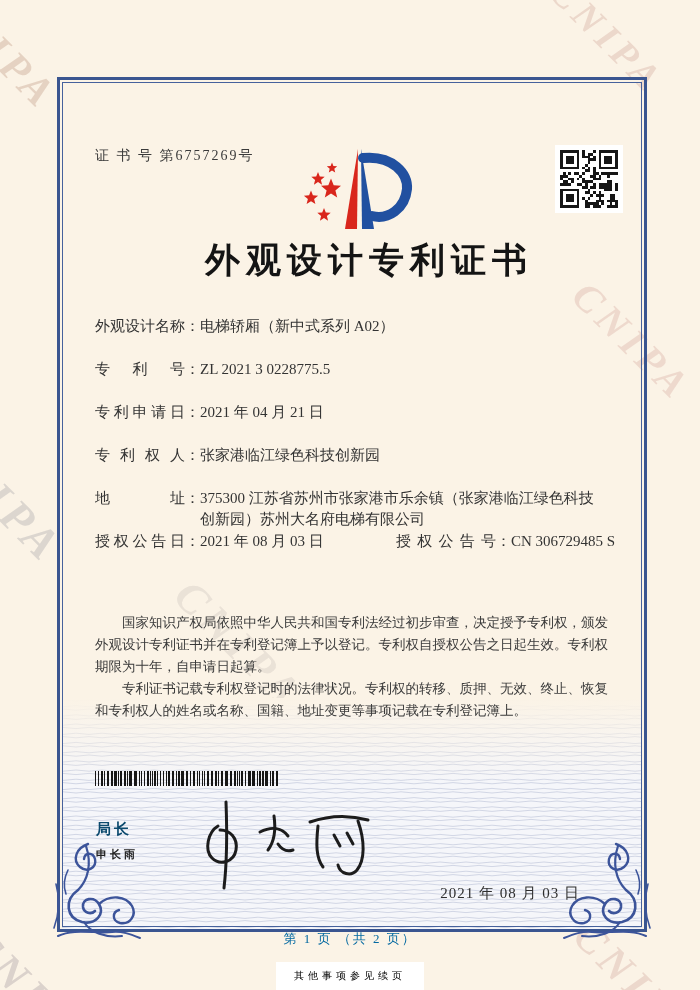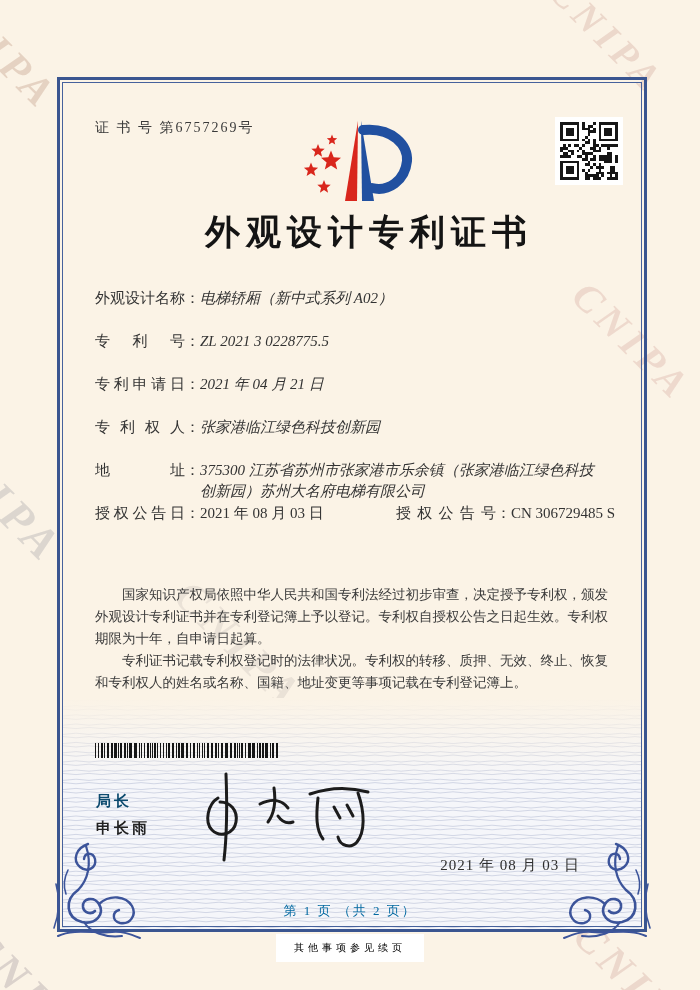--- a/index.html
+++ b/index.html
@@ -27,42 +27,42 @@
   
   .waves-panel{
     position:absolute;left:62px;top:698px;width:580px;height:231px;
     background:#f5f6fa;z-index:1;overflow:hidden;
   }
   .waves-fade{
     position:absolute;left:0;top:0;right:0;height:85px;
     background:linear-gradient(#fbf3e6,rgba(251,243,230,0));
   }
   
-  .content{position:absolute;inset:0;z-index:5;}
+  .content{position:absolute;inset:0;z-index:5;margin-top:28px;}
   .cert-no{left:95px;top:119px;font-size:14px;letter-spacing:2px;color:#3a3a3a;}
   .logo{left:287px;top:101px;width:128px;height:106px;}
   .qr-box{left:555px;top:117px;width:68px;height:68px;background:#fff;padding:0;}
   .qr-box svg{position:absolute;left:5px;top:5px;}
   .title{
     left:0;right:0;top:209px;text-align:center;
     font-size:35px;font-weight:bold;letter-spacing:6px;color:#141414;padding-left:38px;
   }
   .fields{left:95px;top:288px;width:520px;font-size:15px;line-height:21px;color:#333;}
   .frow{margin-bottom:22px;white-space:nowrap;}
   .frow.tight{margin-bottom:1px;white-space:normal;}
   .flabel{display:inline-block;width:90px;text-align:justify;text-align-last:justify;vertical-align:top;}
   .flabel2{display:inline-block;width:100px;text-align:justify;text-align-last:justify;vertical-align:top;}
   .fcolon{display:inline-block;vertical-align:top;}
-  .fvalue{display:inline-block;width:405px;vertical-align:top;white-space:normal;font-style:italic;}
+  .fvalue{display:inline-block;width:405px;vertical-align:top;white-space:normal;}
   .fvalue-short{display:inline-block;width:196px;vertical-align:top;}
   .body-text{left:95px;top:584px;width:520px;font-size:13.5px;line-height:22px;color:#3a3a3a;}
   .body-text p{margin:0;text-indent:2em;}
   .barcode{left:95px;top:743px;}
   .officer-title{left:96px;top:792px;font-family:"Liberation Sans","DejaVu Sans",sans-serif;font-weight:600;font-size:15px;letter-spacing:3px;color:#0c4a6e;}
-  .officer-name{left:96px;top:819px;font-family:"Liberation Sans","DejaVu Sans",sans-serif;font-weight:600;font-size:15px;letter-spacing:3px;color:#222;}
+  .officer-name{left:96px;top:819px;font-family:"Liberation Sans","DejaVu Sans",sans-serif;font-weight:600;font-size:11px;letter-spacing:3px;color:#222;}
   .signature{left:190px;top:760px;width:200px;height:105px;}
   .issue-date{left:420px;top:856px;width:180px;text-align:center;font-size:15px;letter-spacing:1px;color:#2e2e2e;}
   .page-info{left:0;right:0;top:902px;text-align:center;font-size:13px;letter-spacing:2px;color:#0369a1;}
   .note-box{
     left:0;right:0;top:934px;text-align:center;
   }
   .note-box span{
     display:inline-block;background:#ffffff;padding:7px 18px;
     font-size:10px;letter-spacing:4px;color:#000000;
   }

